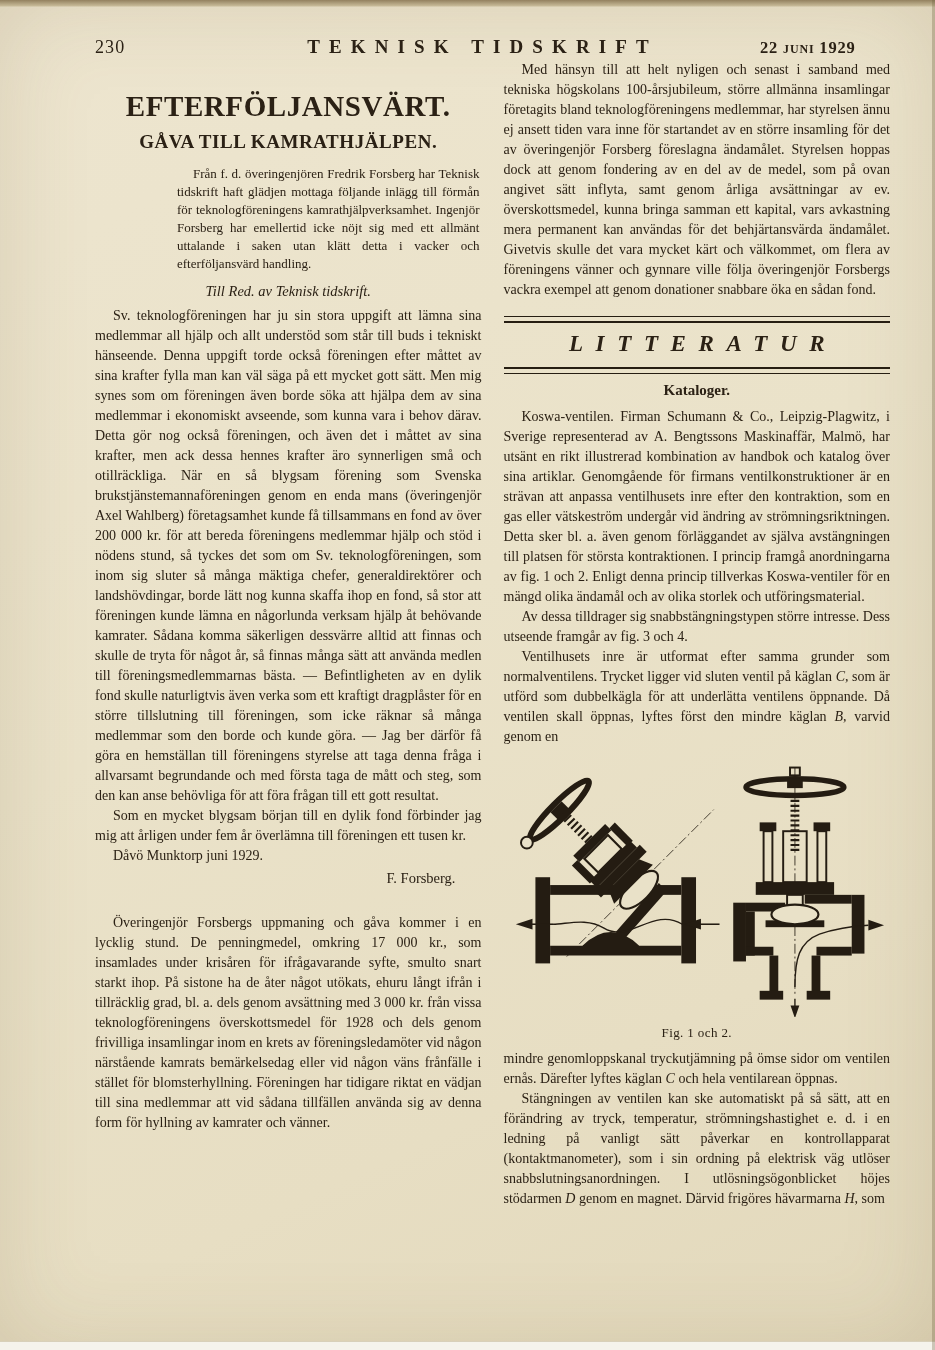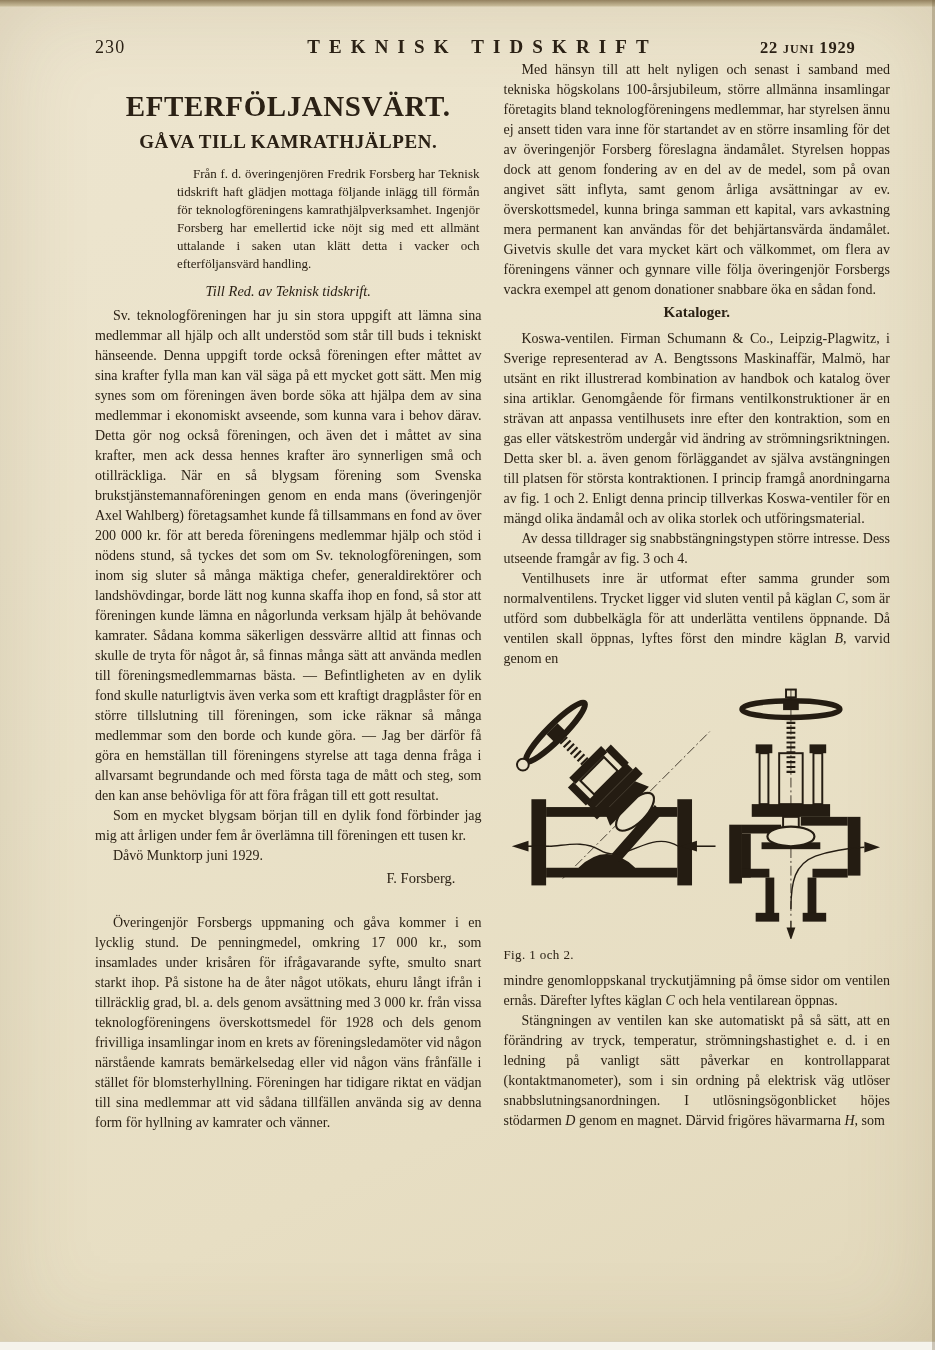--- a/index.html
+++ b/index.html
@@ -49,21 +49,21 @@
   .section-head{margin:16px 0 8px;}
   .rule-a{height:4px;border-top:1px solid #261e12;border-bottom:2.5px solid #261e12;}
   .rule-b{height:4px;border-top:2.5px solid #261e12;border-bottom:1px solid #261e12;}
   .section-title{
     text-align:center;font-weight:700;font-style:italic;
     font-size:23px;letter-spacing:.55em;padding:8px 0 10px;text-indent:.55em;
   }
   h3{font-size:15px;font-weight:700;text-align:center;margin:4px 0 8px;}
   .lead{font-weight:400;}
 
-  figure{margin:12px 0 8px;}
+  figure{margin:12px 0 8px;text-align:center;}
   figcaption{font-size:13px;margin-top:4px;letter-spacing:.03em;}
   svg .ink{fill:#241c12;}
   svg .line{stroke:#241c12;fill:none;}
   svg .paper{fill:#e9e1c8;stroke:#241c12;}
 </style>
 </head>
 <body>
 
 <div class="page">
   <div class="edge-top"></div>
@@ -84,20 +84,25 @@
       <p class="body ind">Sv. teknologföreningen har ju sin stora uppgift att lämna sina medlemmar all hjälp och allt understöd som står till buds i tekniskt hänseende. Denna uppgift torde också föreningen efter måttet av sina krafter fylla man kan väl säga på ett mycket gott sätt. Men mig synes som om föreningen även borde söka att hjälpa dem av sina medlemmar i ekonomiskt avseende, som kunna vara i behov därav. Detta gör nog också föreningen, och även det i måttet av sina krafter, men ack dessa hennes krafter äro synnerligen små och otillräckliga. När en så blygsam förening som Svenska brukstjänstemannaföreningen genom en enda mans (överingenjör Axel Wahlberg) företagsamhet kunde få tillsammans en fond av över 200 000 kr. för att bereda föreningens medlemmar hjälp och stöd i nödens stund, så tyckes det som om Sv. teknologföreningen, som inom sig sluter så många mäktiga chefer, generaldirektörer och landshövdingar, borde lätt nog kunna skaffa ihop en fond, så stor att föreningen kunde lämna en någorlunda verksam hjälp åt behövande kamrater. Sådana komma säkerligen dessvärre alltid att finnas och skulle de tryta för något år, så finnas många sätt att använda medlen till föreningsmedlemmarnas bästa. — Befintligheten av en dylik fond skulle naturligtvis även verka som ett kraftigt dragplåster för en större tillslutning till föreningen, som icke räknar så många medlemmar som den borde och kunde göra. — Jag ber därför få göra en hemställan till föreningens styrelse att taga denna fråga i allvarsamt begrundande och med första taga de mått och steg, som den kan anse behövliga för att föra frågan till ett gott resultat.</p>
       <p class="body ind">Som en mycket blygsam början till en dylik fond förbinder jag mig att årligen under fem år överlämna till föreningen ett tusen kr.</p>
       <p class="dateline">Dåvö Munktorp juni 1929.</p>
       <p class="signature">F. Forsberg.</p>
       <p class="body ind closing">Överingenjör Forsbergs uppmaning och gåva kommer i en lycklig stund. De penningmedel, omkring 17 000 kr., som insamlades under krisåren för ifrågavarande syfte, smulto snart starkt ihop. På sistone ha de åter något utökats, ehuru långt ifrån i tillräcklig grad, bl. a. dels genom avsättning med 3 000 kr. från vissa teknologföreningens överskottsmedel för 1928 och dels genom frivilliga insamlingar inom en krets av föreningsledamöter vid någon närstående kamrats bemärkelsedag eller vid någon väns frånfälle i stället för blomsterhyllning. Föreningen har tidigare riktat en vädjan till sina medlemmar att vid sådana tillfällen använda sig av denna form för hyllning av kamrater och vänner.</p>
     </section>
 
     <section class="col">
       <p class="body ind">Med hänsyn till att helt nyligen och senast i samband med tekniska högskolans 100-årsjubileum, större allmänna insamlingar företagits bland teknologföreningens medlemmar, har styrelsen ännu ej ansett tiden vara inne för startandet av en större insamling för det av överingenjör Forsberg föreslagna ändamålet. Styrelsen hoppas dock att genom fondering av en del av de medel, som på ovan angivet sätt inflyta, samt genom årliga avsättningar av ev. överskottsmedel, kunna bringa samman ett kapital, vars avkastning mera permanent kan användas för det behjärtansvärda ändamålet. Givetvis skulle det vara mycket kärt och välkommet, om flera av föreningens vänner och gynnare ville följa överingenjör Forsbergs vackra exempel att genom donationer snabbare öka en sådan fond.</p>
 
+      <div class="section-head">
+        <div class="rule-a"></div>
+        <div class="section-title">LITTERATUR</div>
+        <div class="rule-b"></div>
+      </div>
 
       <h3>Kataloger.</h3>
 
       <p class="body ind"><b class="lead">Koswa-ventilen.</b> <span>Firman Schumann &amp; Co., Leipzig-Plagwitz, i Sverige representerad av A. Bengtssons Maskinaffär, Malmö, har utsänt en rikt illustrerad kombination av handbok och katalog över sina artiklar. Genomgående för firmans ventilkonstruktioner är en strävan att anpassa ventilhusets inre efter den kontraktion, som en gas eller vätskeström undergår vid ändring av strömningsriktningen. Detta sker bl. a. även genom förläggandet av själva avstängningen till platsen för största kontraktionen. I princip framgå anordningarna av fig. 1 och 2. Enligt denna princip tillverkas Koswa-ventiler för en mängd olika ändamål och av olika storlek och utföringsmaterial.</span></p>
       <p class="body ind">Av dessa tilldrager sig snabbstängningstypen större intresse. Dess utseende framgår av fig. 3 och 4.</p>
       <p class="body ind">Ventilhusets inre är utformat efter samma grunder som normalventilens. Trycket ligger vid sluten ventil på käglan <i>C</i>, som är utförd som dubbelkägla för att underlätta ventilens öppnande. Då ventilen skall öppnas, lyftes först den mindre käglan <i>B</i>, varvid genom en</p>
 
       <figure>
         <svg width="378" height="258" viewBox="0 0 386 262">
 

